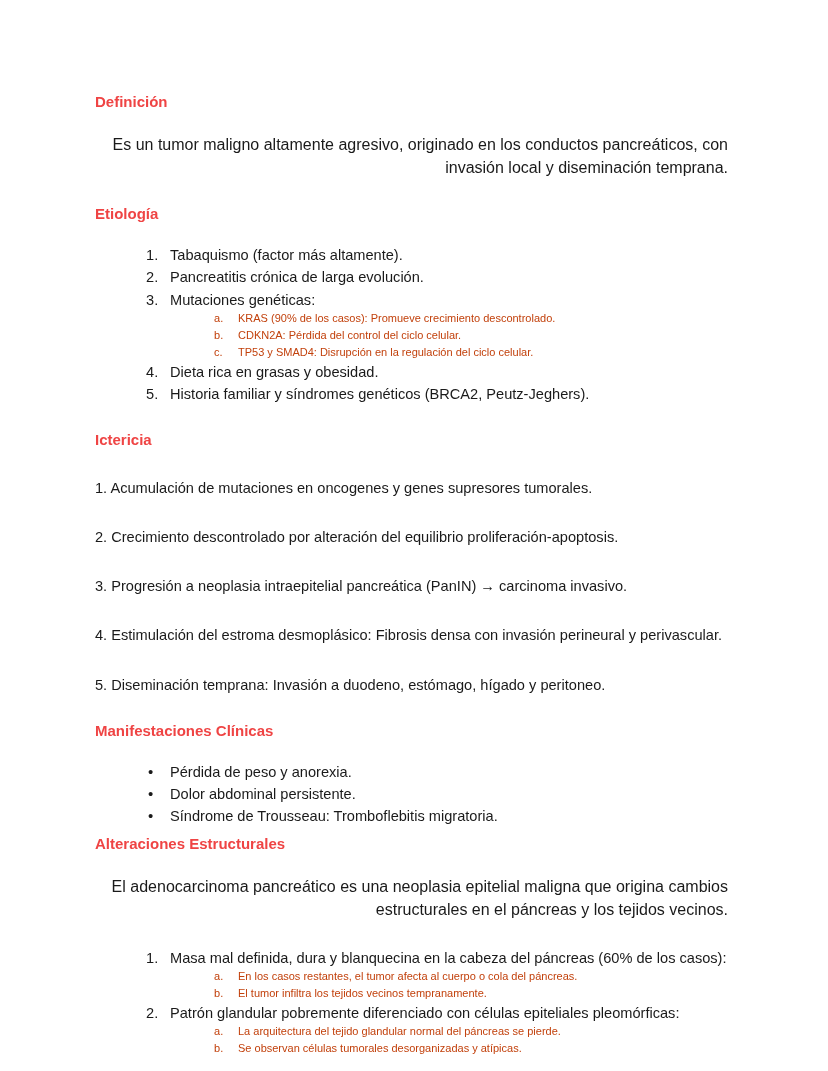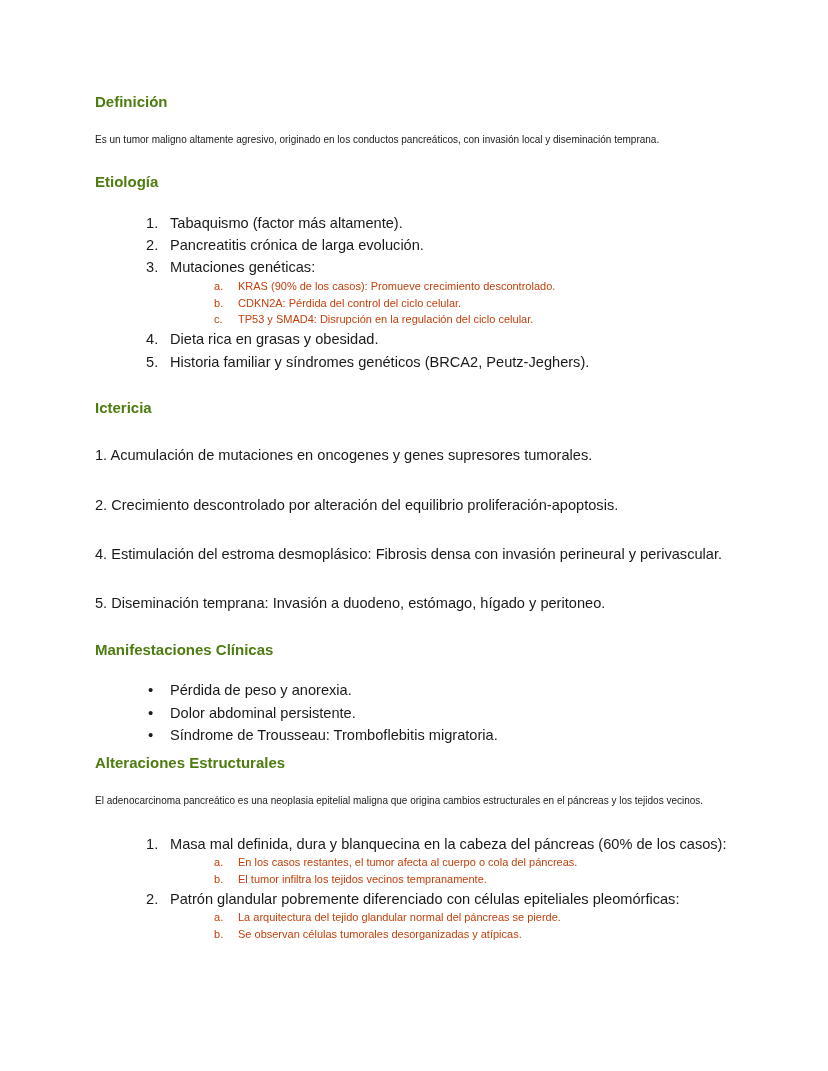--- a/index.html
+++ b/index.html
@@ -35,31 +35,32 @@
     color: #1a1a1a;
     letter-spacing: 0.1px;
     margin: 0 0 31px 0;
     line-height: 1.25;
   }
 
   
   .section-heading {
     font-size: 15px;
     font-weight: bold;
-    color: #4d7c0f;
+    color: #ef4444;
     margin: 0 0 21px 0;
     line-height: 1.25;
   }
 
   
   .para {
-    font-size: 10px;
+    font-size: 16px;
     line-height: 1.46;
     color: #1a1a1a;
     margin: 0 0 26px 0;
+    text-align: right;
   }
 
   
   ol.indented-list {
     margin: 0 0 26px 0;
     padding: 0 0 0 51px;
     list-style: none;
     counter-reset: lvl1;
   }
   ol.indented-list > li {
@@ -180,20 +181,21 @@
       </li>
       <li>
         <span>Historia familiar y síndromes genéticos (BRCA2, Peutz-Jeghers).</span>
       </li>
     </ol>
 
     <h2 class="section-heading">Ictericia</h2>
     <ul class="flat-list">
       <li>1. Acumulación de mutaciones en oncogenes y genes supresores tumorales.</li>
       <li>2. Crecimiento descontrolado por alteración del equilibrio proliferación-apoptosis.</li>
+      <li>3. Progresión a neoplasia intraepitelial pancreática (PanIN) → carcinoma invasivo.</li>
       <li>4. Estimulación del estroma desmoplásico: Fibrosis densa con invasión perineural y perivascular.</li>
       <li>5. Diseminación temprana: Invasión a duodeno, estómago, hígado y peritoneo.</li>
     </ul>
 
     <h2 class="section-heading">Manifestaciones Clínicas</h2>
     <ul class="bullet-list">
       <li>
         <span>Pérdida de peso y anorexia.</span>
       </li>
       <li>

